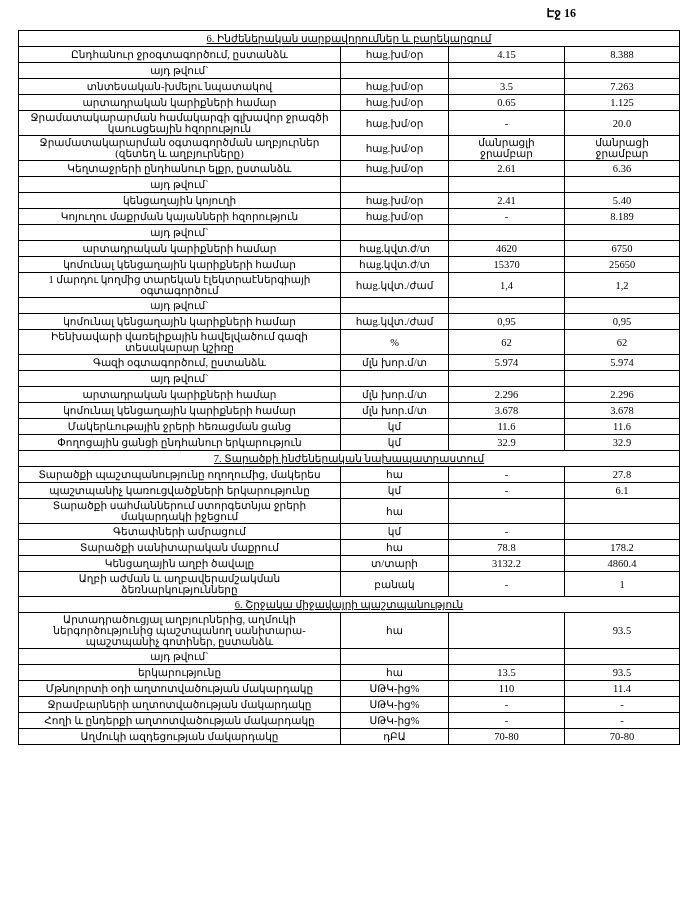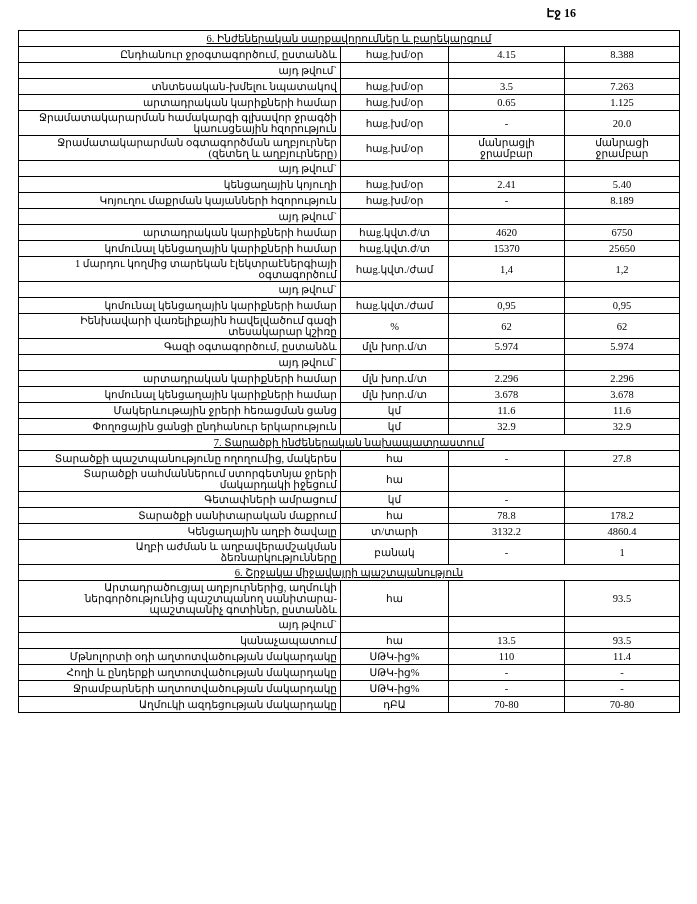--- a/index.html
+++ b/index.html
@@ -46,21 +46,21 @@
     line-height: 1.05;
     height: 13px;
     overflow: hidden;
   }
   col.c-desc { width: 322px; }
   col.c-unit { width: 108px; }
   col.c-v1   { width: 116px; }
   col.c-v2   { width: 115px; }
 
   td.desc {
-    text-align: right;
+    text-align: center;
     font-size: 10.5px;
     white-space: normal;
     word-wrap: break-word;
   }
   td.desc.center { text-align: center; }
   td.unit, td.val {
     text-align: center;
     font-size: 10.5px;
   }
   .sect {
@@ -119,20 +119,26 @@
           <td class="val tall">-</td>
           <td class="val tall">20.0</td>
         </tr>
         <tr>
           <td class="desc tall">Ջրամատակարարման օգտագործման աղբյուրներ (զետեղ և աղբյուրները)</td>
           <td class="unit tall">հաg.խմ/օր</td>
           <td class="val tall">մանրացլի ջրամբար</td>
           <td class="val tall">մանրացի ջրամբար</td>
         </tr>
         <tr>
+          <td class="desc">Կեղտաջրերի ընդհանուր ելքր, ըստանձև</td>
+          <td class="unit">հաg.խմ/օր</td>
+          <td class="val">2.61</td>
+          <td class="val">6.36</td>
+        </tr>
+        <tr>
           <td class="desc">այդ թվում`</td>
           <td class="unit"></td>
           <td class="val"></td>
           <td class="val"></td>
         </tr>
         <tr>
           <td class="desc">կենցաղային կոյուղի</td>
           <td class="unit">հաg.խմ/օր</td>
           <td class="val">2.41</td>
           <td class="val">5.40</td>
@@ -224,20 +230,26 @@
         <tr>
           <td class="desc center sect" colspan="4">7. Տարածքի ինժեներական նախապատրաստում</td>
         </tr>
         <tr>
           <td class="desc">Տարածքի պաշտպանությունը ողողումից, մակերես</td>
           <td class="unit">հա</td>
           <td class="val">-</td>
           <td class="val">27.8</td>
         </tr>
         <tr>
+          <td class="desc">պաշտպանիչ կառուցվածքների երկարությունը</td>
+          <td class="unit">կմ</td>
+          <td class="val">-</td>
+          <td class="val">6.1</td>
+        </tr>
+        <tr>
           <td class="desc tall">Տարածքի սահմաններում ստորգետնյա ջրերի մակարդակի իջեցում</td>
           <td class="unit tall">հա</td>
           <td class="val tall"></td>
           <td class="val tall"></td>
         </tr>
         <tr>
           <td class="desc">Գետափների ամրացում</td>
           <td class="unit">կմ</td>
           <td class="val">-</td>
           <td class="val"></td>
@@ -269,39 +281,39 @@
           <td class="val tall3"></td>
           <td class="val tall3">93.5</td>
         </tr>
         <tr>
           <td class="desc">այդ թվում`</td>
           <td class="unit"></td>
           <td class="val"></td>
           <td class="val"></td>
         </tr>
         <tr>
-          <td class="desc">կանաչապատում</td>
+          <td class="desc">երկարությունը</td>
           <td class="unit">հա</td>
           <td class="val">13.5</td>
           <td class="val">93.5</td>
         </tr>
         <tr>
           <td class="desc">Մթնոլորտի օդի աղտոտվածության մակարդակը</td>
           <td class="unit">ՍԹԿ-ից%</td>
           <td class="val">110</td>
           <td class="val">11.4</td>
         </tr>
         <tr>
+          <td class="desc">Ջրամբարների աղտոտվածության մակարդակը</td>
+          <td class="unit">ՍԹԿ-ից%</td>
+          <td class="val">-</td>
+          <td class="val">-</td>
+        </tr>
+        <tr>
           <td class="desc">Հողի և ընդերքի աղտոտվածության մակարդակը</td>
-          <td class="unit">ՍԹԿ-ից%</td>
-          <td class="val">-</td>
-          <td class="val">-</td>
-        </tr>
-        <tr>
-          <td class="desc">Ջրամբարների աղտոտվածության մակարդակը</td>
           <td class="unit">ՍԹԿ-ից%</td>
           <td class="val">-</td>
           <td class="val">-</td>
         </tr>
         <tr>
           <td class="desc">Աղմուկի ազդեցության մակարդակը</td>
           <td class="unit">դԲԱ</td>
           <td class="val">70-80</td>
           <td class="val">70-80</td>
         </tr>

